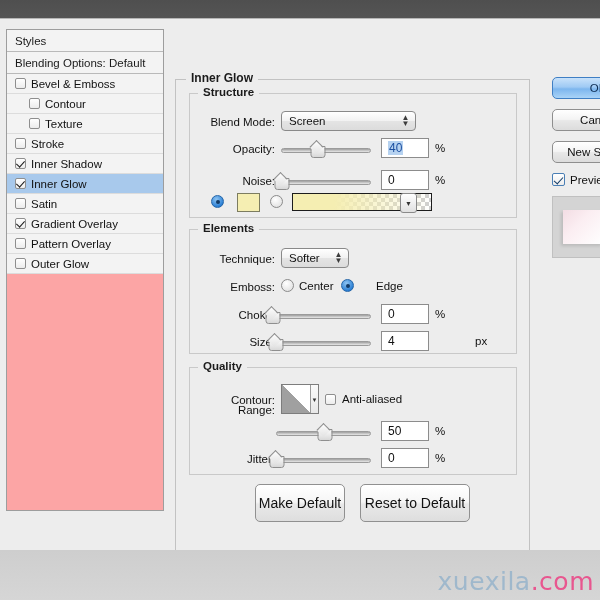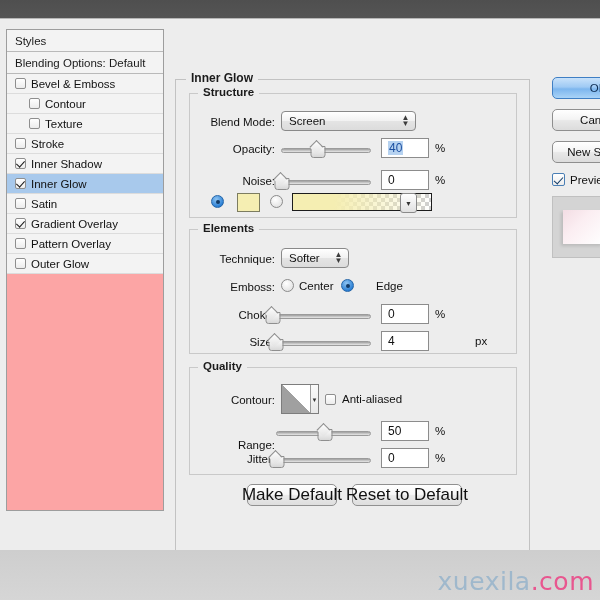--- a/index.html
+++ b/index.html
@@ -257,27 +257,28 @@
     width: 8px; height: 30px;
     border-left: 1px solid #9a9a9a;
     background: linear-gradient(180deg,#fafafa,#e6e6e6);
     display:flex; align-items:center; justify-content:center;
     font-size: 6px; color:#333;
   }
 
   
   .btn {
     position: absolute;
-    height: 22px;
+    height: 38px;
     border: 1px solid #909090;
     border-radius: 5px;
     background: linear-gradient(180deg,#ffffff 0%, #f6f6f6 47%, #e9e9e9 53%, #dedede 100%);
-    font-size: 17px; color: #111;
+    font-size: 14px; color: #111;
     display: flex; align-items: center; justify-content: center;
     white-space: nowrap;
+    margin-left: 8px;
   }
   #btn-make-default { left: 247px; top: 465px; width: 90px; }
   #btn-reset-default{ left: 352px; top: 465px; width: 110px; }
 
   
   #right-col { position: absolute; left: 552px; top: 58px; width: 120px; }
   .rbtn {
     width: 92px; height: 22px;
     border: 1px solid #8e8e8e;
     border-radius: 5px;
@@ -469,21 +470,21 @@
     <div class="fld fld-label" style="left:200px; top:375px; width:75px;">Contour:</div>
     <div class="contour-box" style="left:281px; top:365px;">
       <div class="tri"></div>
       <div class="arrowcell">▼</div>
     </div>
     <div style="position:absolute; left:325px; top:374px; display:flex; align-items:center; gap:6px;justify-content:flex-end;">
       <span class="cb"></span>
       <span class="fld" style="position:static;">Anti-aliased</span>
     </div>
 
-    <div class="fld fld-label" style="left:205px; top:420px; width:70px;">Range:</div>
+    <div class="fld fld-label" style="left:205px; top:385px; width:70px;">Range:</div>
     <div class="slider" id="sl-range" style="left:276px; top:407px; width:95px;">
       <div class="track"></div>
       <div class="knob" style="left: 50%;"></div>
     </div>
     <div class="num" style="left:381px; top:402px;">
       <span>50</span>
     </div>
     <div class="unit" style="left:435px; top:406px;">%</div>
 
     <div class="fld fld-label" style="left:205px; top:434px; width:70px;">Jitter:</div>

